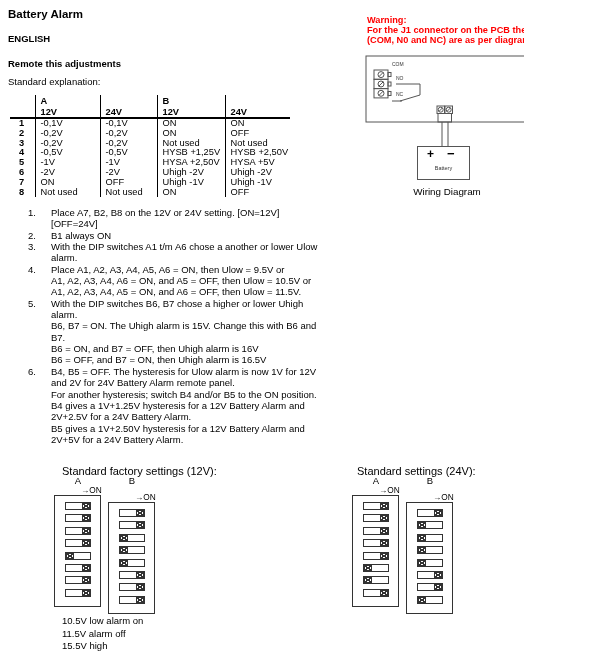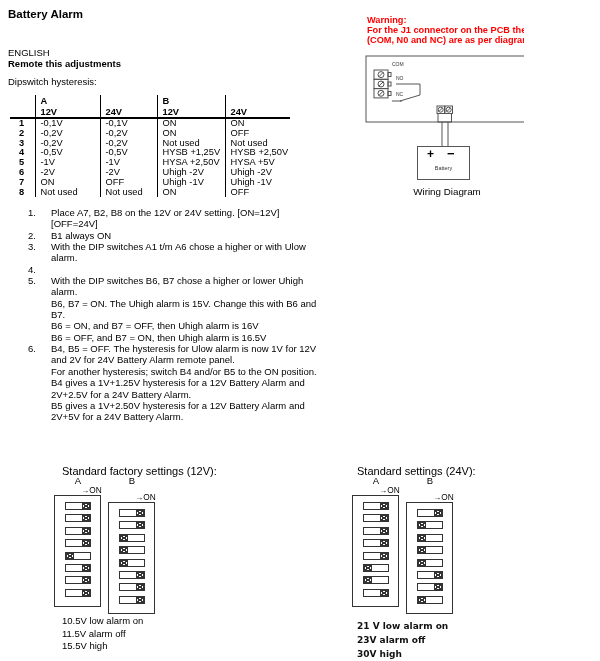--- a/index.html
+++ b/index.html
@@ -2,21 +2,21 @@
 <html><head>
 <meta charset="utf-8">
 <style>
   html,body{margin:0;padding:0;background:#fff;}
   .page{position:relative;width:524px;height:661px;background:#fff;overflow:hidden;
         font-family:"Liberation Sans",sans-serif;color:#000;}
   .abs{position:absolute;}
 
   
   .doc-title{left:8px;top:8px;font-size:11.5px;font-weight:bold;}
-  .lang{left:8px;top:33px;font-size:9.5px;font-weight:normal;margin-top:14px;}
+  .lang{left:8px;top:33px;font-size:9.5px;font-weight:bold;}
   .section{left:8px;top:58px;font-size:9.5px;font-weight:bold;}
   .intro{left:8px;top:76px;font-size:9.5px;}
 
   
   .dtable{left:10px;top:95px;border-collapse:collapse;table-layout:fixed;}
   .dtable th,.dtable td{padding:0 2px 0 5px;font-size:9.3px;text-align:left;}
   .dtable th{font-weight:bold;border-bottom:2px solid #000;line-height:10.5px;height:22px;
              vertical-align:bottom;white-space:pre-line;}
   .dtable td{line-height:9.8px;height:9.8px;font-weight:normal;white-space:nowrap;vertical-align:middle;}
   .dtable .rown{font-weight:bold;padding-left:9px;}
@@ -70,21 +70,21 @@
   .fig-24{left:352px;top:463px;}
 </style>
 </head>
 <body>
 
 <div class="page">
 
   <div class="abs doc-title">Battery Alarm</div>
   <div class="abs lang">ENGLISH</div>
   <div class="abs section">Remote this adjustments</div>
-  <div class="abs intro">Dipswitch hysteresis:</div>
+  <div class="abs intro">Standard explanation:</div>
 
   <table class="abs dtable">
     <colgroup>
       <col style="width:25px">
         <col style="width:65px">
         <col style="width:57px">
       <col style="width:68px">
         <col style="width:64px">
     </colgroup>
     <thead>
@@ -163,25 +163,28 @@
         <div class="num">1.</div>
         <div class="txt">Place A7, B2, B8 on the 12V or 24V setting. [ON=12V]
 [OFF=24V]</div>
       </div>
       <div class="li">
         <div class="num">2.</div>
         <div class="txt">B1 always ON</div>
       </div>
       <div class="li">
         <div class="num">3.</div>
-        <div class="txt">With the DIP switches A1 t/m A6 chose a higher or with Ulow
+        <div class="txt">With the DIP switches A1 t/m A6 chose a another or lower Ulow
 alarm.</div>
       </div>
       <div class="li">
         <div class="num">4.</div>
+        <div class="txt">Place A1, A2, A3, A4, A5, A6 = ON, then Ulow = 9.5V or
+A1, A2, A3, A4, A6 = ON, and A5 = OFF, then Ulow = 10.5V or
+A1, A2, A3, A4, A5 = ON, and A6 = OFF, then Ulow = 11.5V.</div>
       </div>
       <div class="li">
         <div class="num">5.</div>
         <div class="txt">With the DIP switches B6, B7 chose a higher or lower Uhigh
 alarm.
 B6, B7 = ON. The Uhigh alarm is 15V. Change this with B6 and
 B7.
 B6 = ON, and B7 = OFF, then Uhigh alarm is 16V
 B6 = OFF, and B7 = ON, then Uhigh alarm is 16.5V</div>
       </div>
@@ -373,17 +376,15 @@
             <div class="knob"></div>
           </div>
           <div class="sw on">
             <div class="knob"></div>
           </div>
           <div class="sw off">
             <div class="knob"></div>
           </div>
         </div>
     </div>
-    <div class="dip-caption">21 V low alarm on 23V alarm off
-30V high</div>
   </div>
 
 </div>
 
 </body></html>

